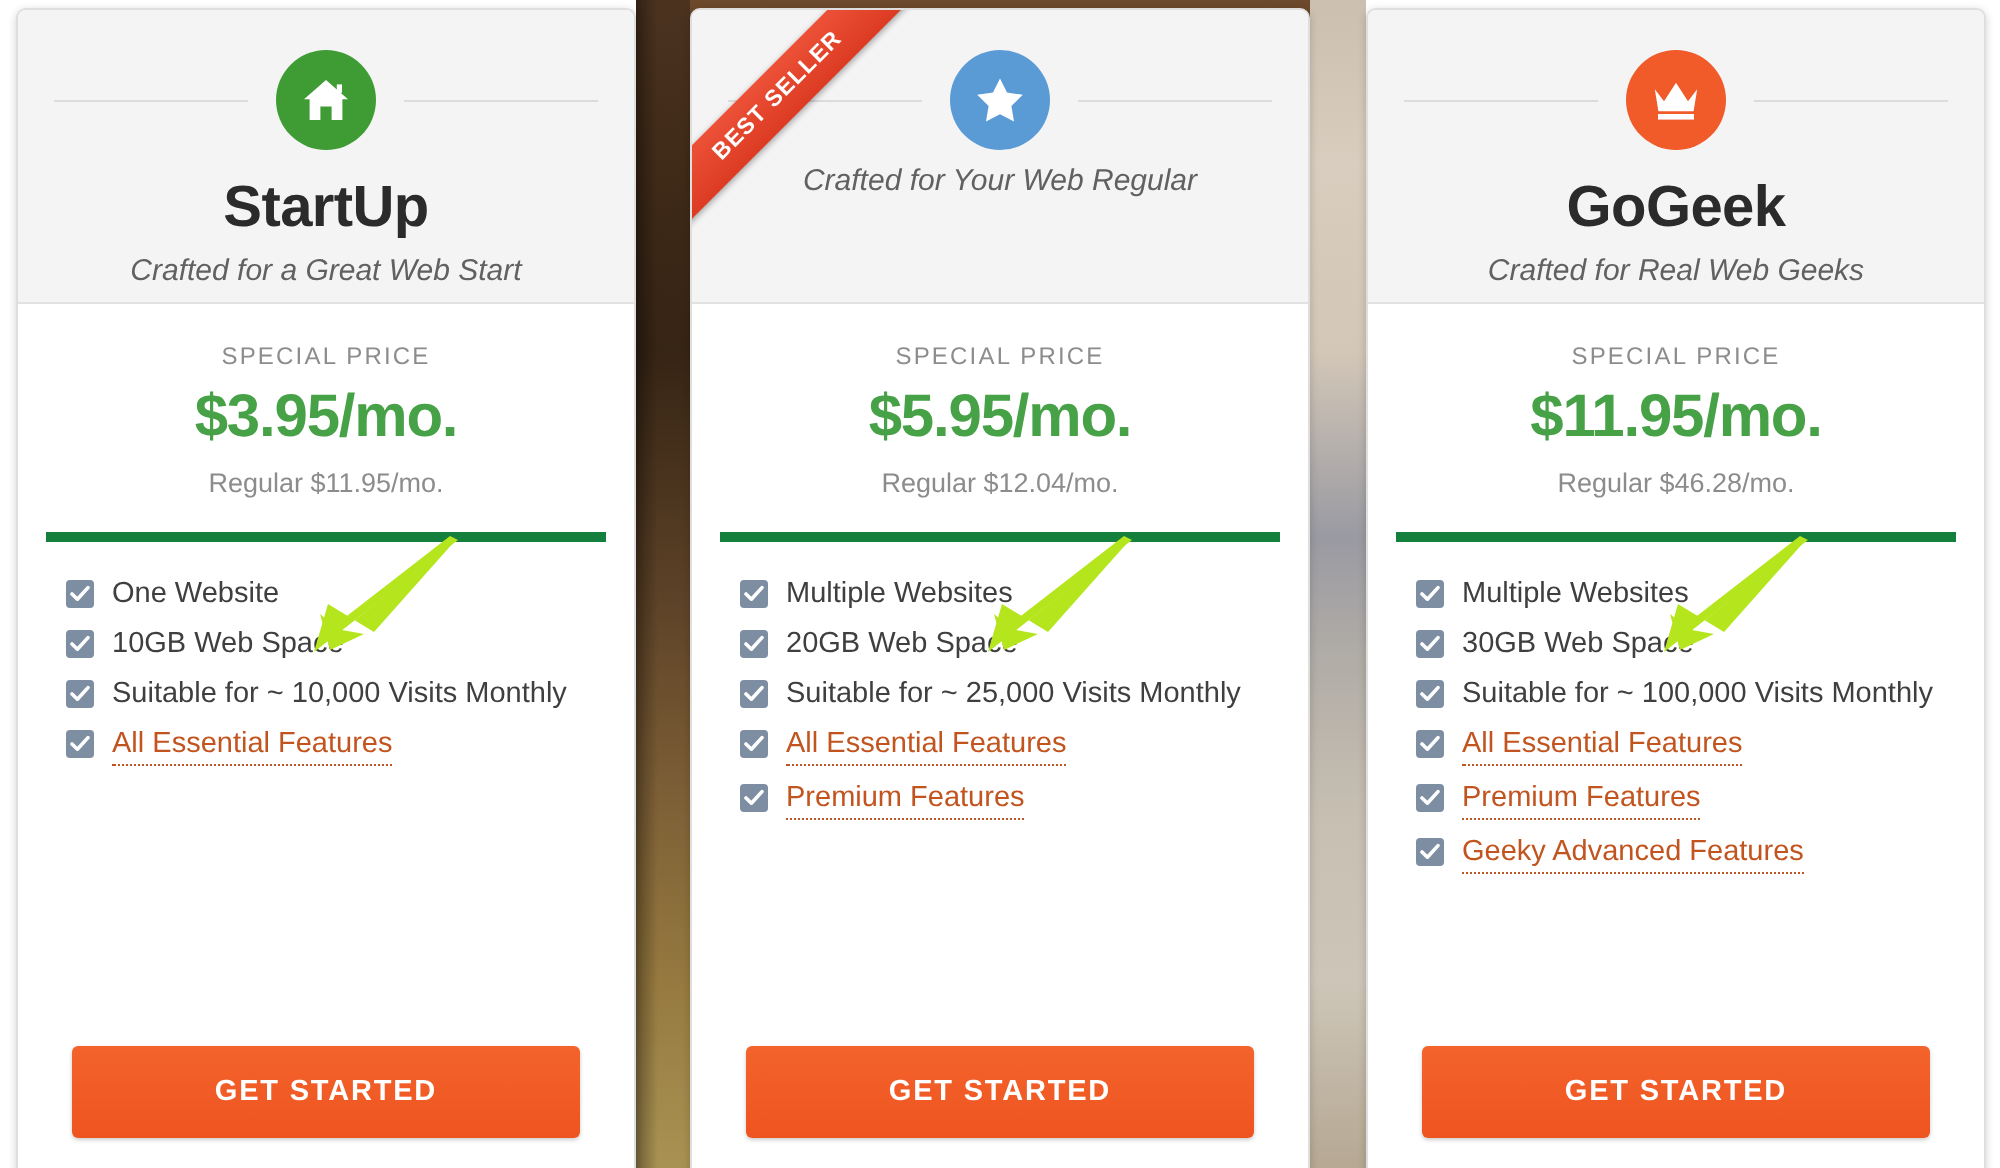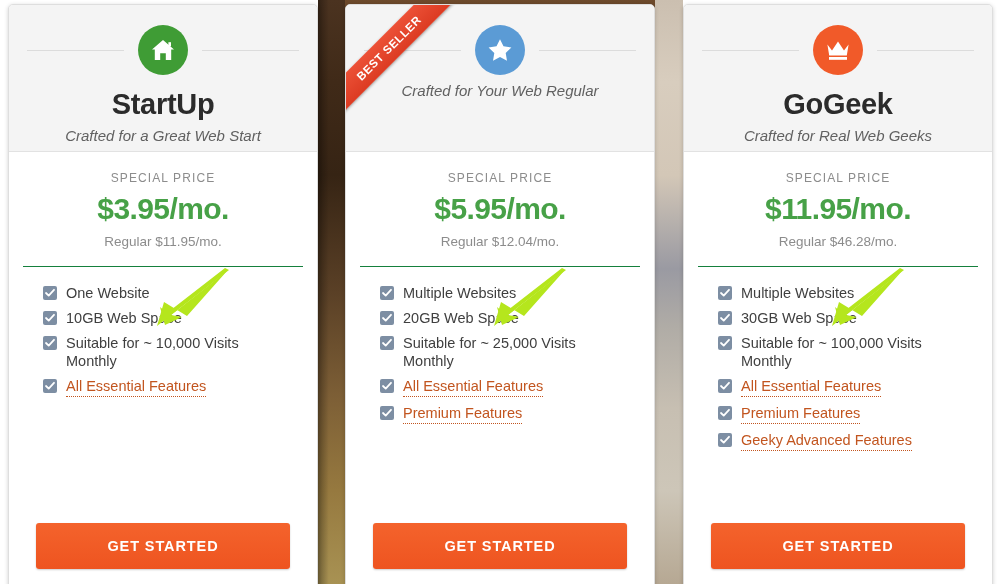--- a/index.html
+++ b/index.html
@@ -143,21 +143,21 @@
     text-align: center;
     transform: rotate(-45deg);
     box-shadow: 0 1px 3px rgba(0,0,0,.35);
     z-index: 5;
   }
 
   
   .price-block {
     padding: 19px 0 0;
     text-align: center;
-    border-bottom: 1px solid #15803d;
+    border-bottom: 5px solid #15803d;
     padding-bottom: 17px;
     margin: 0 14px;
   }
   .price-label {
     font-size: 12px;
     color: #8c8c8c;
     letter-spacing: 1.1px;
   }
   .price-main {
     margin-top: 7px;
@@ -169,21 +169,21 @@
   }
   .price-regular {
     margin-top: 8px;
     font-size: 13.5px;
     color: #8c8c8c;
   }
 
   
   .features {
     list-style: none;
-    padding: 17px 34px 0;
+    padding: 17px 24px 0;
   }
   .feature {
     display: flex;
     align-items: flex-start;
     margin-bottom: 7px;
     line-height: 18px;
   }
   .cbox {
     flex: 0 0 auto;
     width: 14px; height: 14px;

